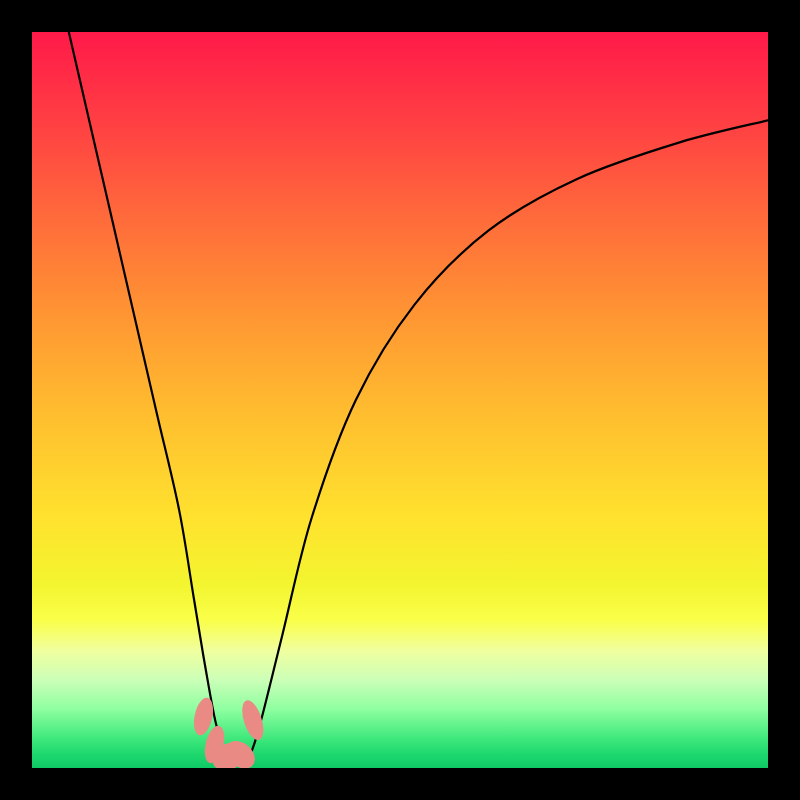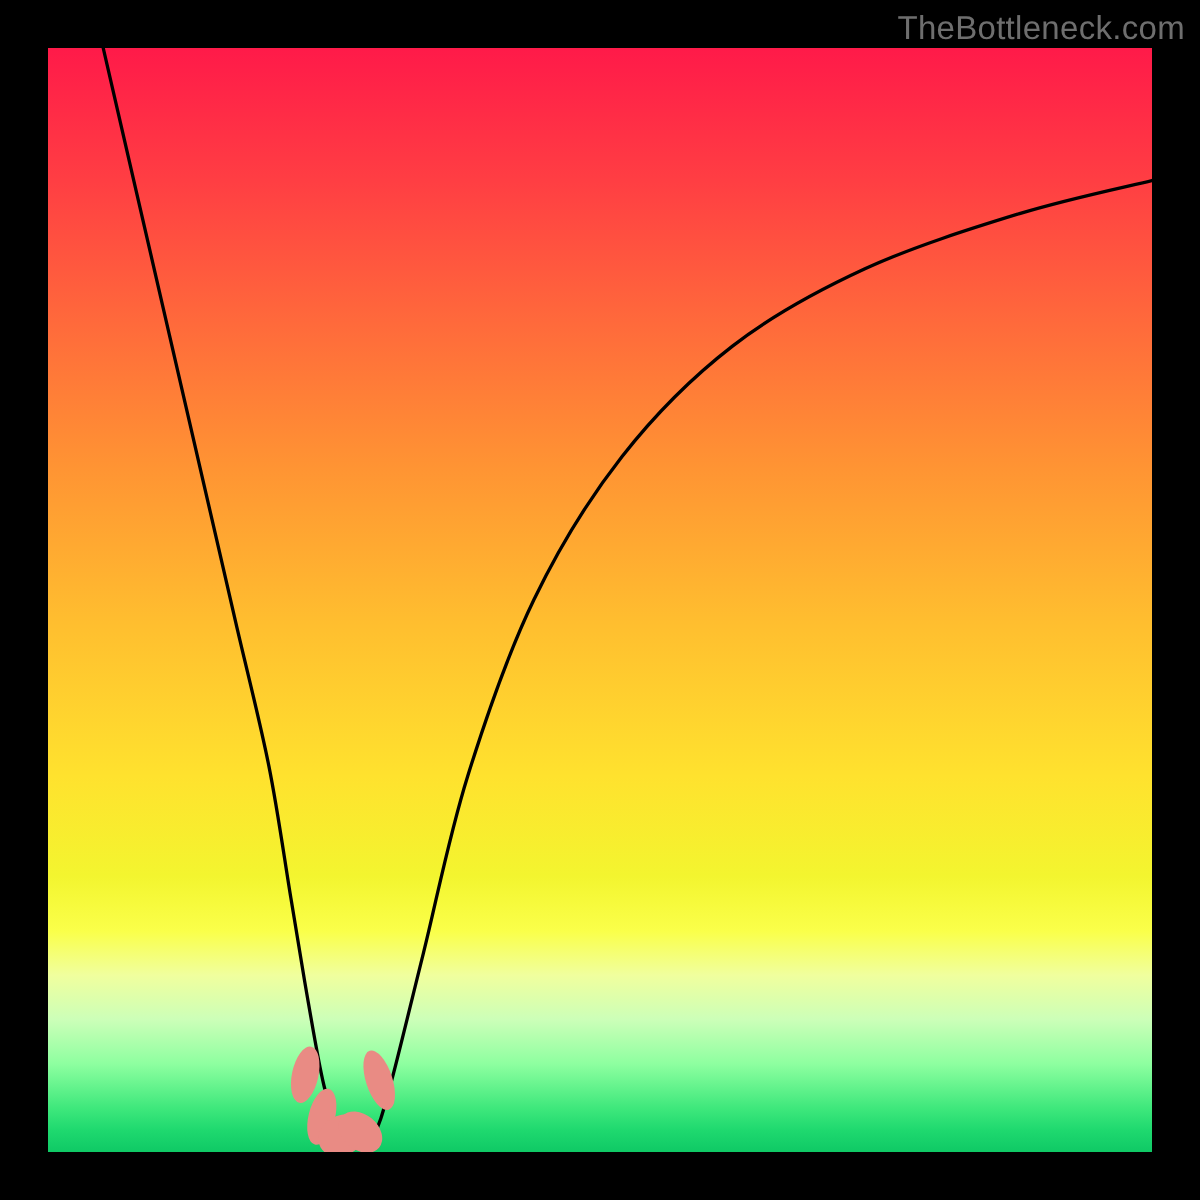--- a/index.html
+++ b/index.html
@@ -58,21 +58,20 @@
     top: 0;
     left: 0;
     width: 736px;
     height: 736px;
   }
 </style>
 </head>
 <body>
 
 <div class="frame">
-  <div class="watermark">TheBottleneck.com</div>
   <div class="plot">
     <svg class="curves" viewBox="0 0 736 736" preserveAspectRatio="none">
       <path id="curve-path" fill="none" stroke="#000" stroke-width="2.2" stroke-linecap="round" stroke-linejoin="round" d="M 36.80 0.00 C 40.48 15.95, 51.52 63.79, 58.88 95.68 C 66.24 127.57, 73.60 159.47, 80.96 191.36 C 88.32 223.25, 95.68 255.15, 103.04 287.04 C 110.40 318.93, 117.76 350.83, 125.12 382.72 C 132.48 414.61, 141.07 447.73, 147.20 478.40 C 153.33 509.07, 157.63 540.96, 161.92 566.72 C 166.21 592.48, 169.28 612.11, 172.96 632.96 C 176.64 653.81, 180.32 676.51, 184.00 691.84 C 187.68 707.17, 191.36 718.21, 195.04 724.96 C 198.72 731.71, 202.40 732.32, 206.08 732.32 C 209.76 732.32, 213.44 731.71, 217.12 724.96 C 220.80 718.21, 222.64 712.08, 228.16 691.84 C 233.68 671.60, 241.65 637.87, 250.24 603.52 C 258.83 569.17, 267.41 525.01, 279.68 485.76 C 291.95 446.51, 306.67 403.57, 323.84 368.00 C 341.01 332.43, 360.64 300.53, 382.72 272.32 C 404.80 244.11, 429.33 219.57, 456.32 198.72 C 483.31 177.87, 512.75 161.92, 544.64 147.20 C 576.53 132.48, 615.79 120.21, 647.68 110.40 C 679.57 100.59, 721.28 92.00, 736.00 88.32"></path>
       <g id="marker-group">
           <ellipse cx="171.49" cy="684.48" rx="8.83" ry="19.14" fill="#e98b84" transform="rotate(12 171.49 684.48)"></ellipse>
           <ellipse cx="182.53" cy="712.45" rx="8.83" ry="19.14" fill="#e98b84" transform="rotate(14 182.53 712.45)"></ellipse>
           <ellipse cx="195.78" cy="724.96" rx="13.25" ry="16.19" fill="#e98b84" transform="rotate(60 195.78 724.96)"></ellipse>
           <ellipse cx="208.29" cy="722.75" rx="11.78" ry="16.19" fill="#e98b84" transform="rotate(-50 208.29 722.75)"></ellipse>
           <ellipse cx="220.80" cy="688.16" rx="8.83" ry="20.61" fill="#e98b84" transform="rotate(-18 220.80 688.16)"></ellipse>
         </g>

